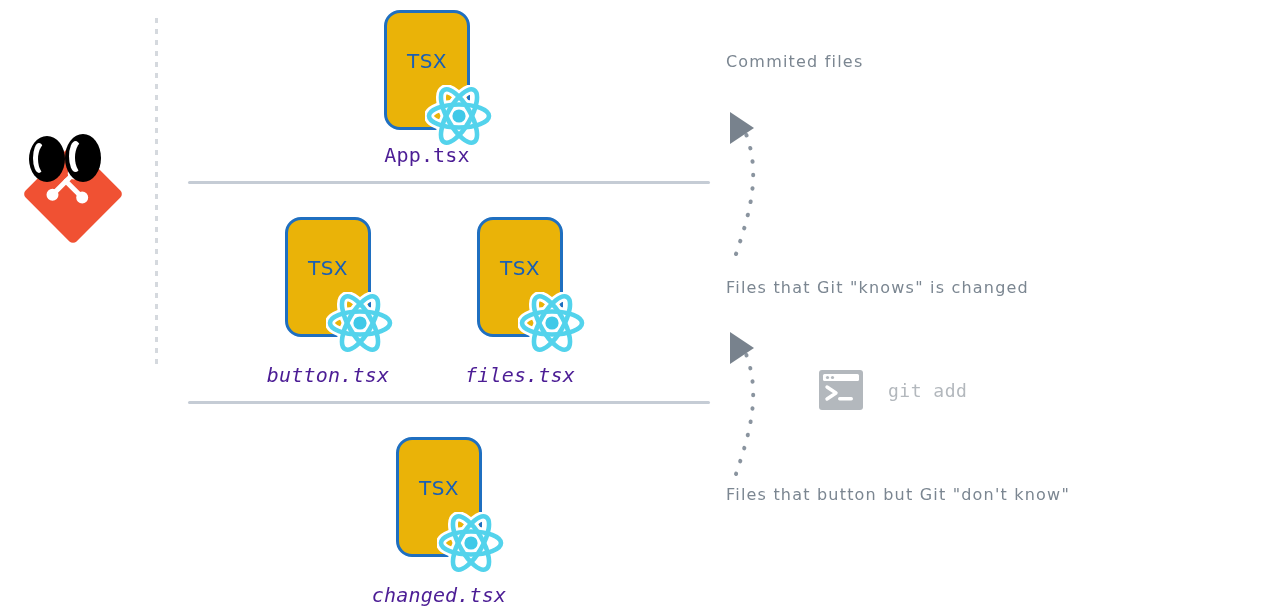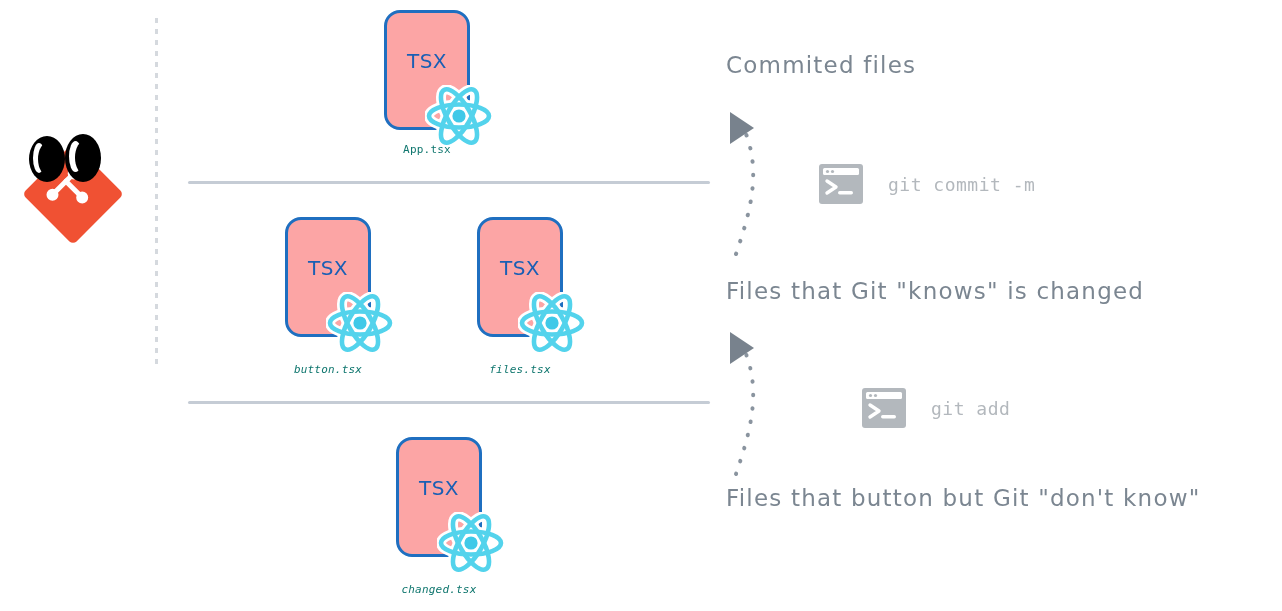--- a/index.html
+++ b/index.html
@@ -40,61 +40,61 @@
     position:absolute;left:188px;width:522px;height:3px;
     background:#c5ccd5;border-radius:2px;
   }
   .divider.d1{top:181px;}
   .divider.d2{top:401px;}
 
   
   .file{position:absolute;width:96px;}
   .card{
     position:relative;width:86px;height:120px;margin:0 auto;
-    border:3px solid #1f6fc0;border-radius:16px;background:#fca5a5;
+    border:3px solid #1f6fc0;border-radius:16px;background:#eab308;
     box-sizing:border-box;
     text-decoration:underline;
   }
   .tsx{
     position:absolute;left:0;right:0;top:36px;text-align:center;
     font-family:"DejaVu Sans", sans-serif;
     font-size:20px;letter-spacing:.5px;color:#1a5fb4;
   }
   .react{position:absolute;right:-26px;bottom:-20px;width:68px;height:62px;}
   .fname{
     margin-top:13px;text-align:center;white-space:nowrap;
     font-family:"DejaVu Sans Mono", monospace;
-    font-size:11px;color:#0f766e;letter-spacing:.2px;
+    font-size:20px;color:#4c1d95;letter-spacing:.2px;
   }
 
   .file.app{left:379px;top:10px;}
   .file.button{left:280px;top:217px;}
   .file.input{left:472px;top:217px;}
   .file.dropdown{left:391px;top:437px;}
   .file.button .fname,.file.input .fname,.file.dropdown .fname{
     position:absolute;left:50%;transform:translateX(-50%);top:133px;font-style:italic;
   }
 
   
   .heading{
     position:absolute;white-space:nowrap;
     font-family:"DejaVu Sans", sans-serif;
-    font-size:23px;color:#7b8691;letter-spacing:1.2px;
+    font-size:16px;color:#7b8691;letter-spacing:1.2px;
   }
   .h1{left:726px;top:52px;}
   .h2{left:726px;top:278px;}
   .h3{left:726px;top:485px;}
 
   .arrow{position:absolute;width:80px;height:150px;}
   .arrow.a1{left:722px;top:108px;}
   .arrow.a2{left:722px;top:328px;}
 
   .cmd{position:absolute;display:flex;align-items:center;}
   .cmd.c1{left:819px;top:164px;}
-  .cmd.c2{left:819px;top:388px;margin-left:43px;}
+  .cmd.c2{left:819px;top:370px;}
   .term{width:44px;height:40px;}
   .cmdtext{
     margin-left:25px;white-space:nowrap;
     font-family:"DejaVu Sans Mono", monospace;
     font-size:18px;color:#b3b8bd;letter-spacing:.5px;
   }
 </style>
 </head>
 <body>
 
@@ -219,31 +219,20 @@
   <svg class="arrow a1" viewBox="0 0 80 150">
     <path d="M14 146 C 26 110, 40 68, 24 26" fill="none" stroke="#8a949f" stroke-width="4" stroke-linecap="round" stroke-dasharray="0.5 13"></path>
     <path d="M8 4 L8 36 L32 20 Z" fill="#78828d"></path>
   </svg>
 
   <svg class="arrow a2" viewBox="0 0 80 150">
     <path d="M14 146 C 26 110, 40 68, 24 26" fill="none" stroke="#8a949f" stroke-width="4" stroke-linecap="round" stroke-dasharray="0.5 13"></path>
     <path d="M8 4 L8 36 L32 20 Z" fill="#78828d"></path>
   </svg>
 
-  <div class="cmd c1">
-    <svg class="term" viewBox="0 0 44 40">
-      <rect x="0" y="0" width="44" height="40" rx="3" fill="#b3b8bd"></rect>
-      <rect x="4" y="4" width="36" height="7" rx="1.5" fill="#ffffff"></rect>
-      <circle cx="8.5" cy="7.5" r="1.6" fill="#b3b8bd"></circle>
-      <circle cx="13.5" cy="7.5" r="1.6" fill="#b3b8bd"></circle>
-      <path d="M8 17 L17 23 L8 29" fill="none" stroke="#ffffff" stroke-width="3.4" stroke-linecap="round" stroke-linejoin="round"></path>
-      <rect x="19" y="27" width="15" height="3.4" rx="1.7" fill="#ffffff"></rect>
-    </svg>
-    <span class="cmdtext">git commit -m</span>
-  </div>
 
   <div class="cmd c2">
     <svg class="term" viewBox="0 0 44 40">
       <rect x="0" y="0" width="44" height="40" rx="3" fill="#b3b8bd"></rect>
       <rect x="4" y="4" width="36" height="7" rx="1.5" fill="#ffffff"></rect>
       <circle cx="8.5" cy="7.5" r="1.6" fill="#b3b8bd"></circle>
       <circle cx="13.5" cy="7.5" r="1.6" fill="#b3b8bd"></circle>
       <path d="M8 17 L17 23 L8 29" fill="none" stroke="#ffffff" stroke-width="3.4" stroke-linecap="round" stroke-linejoin="round"></path>
       <rect x="19" y="27" width="15" height="3.4" rx="1.7" fill="#ffffff"></rect>
     </svg>

